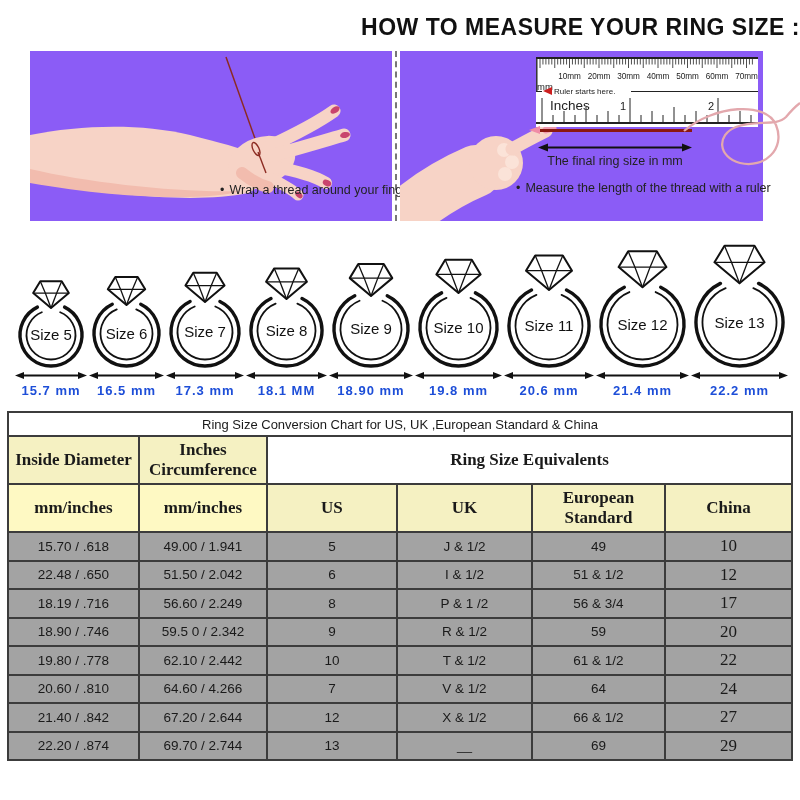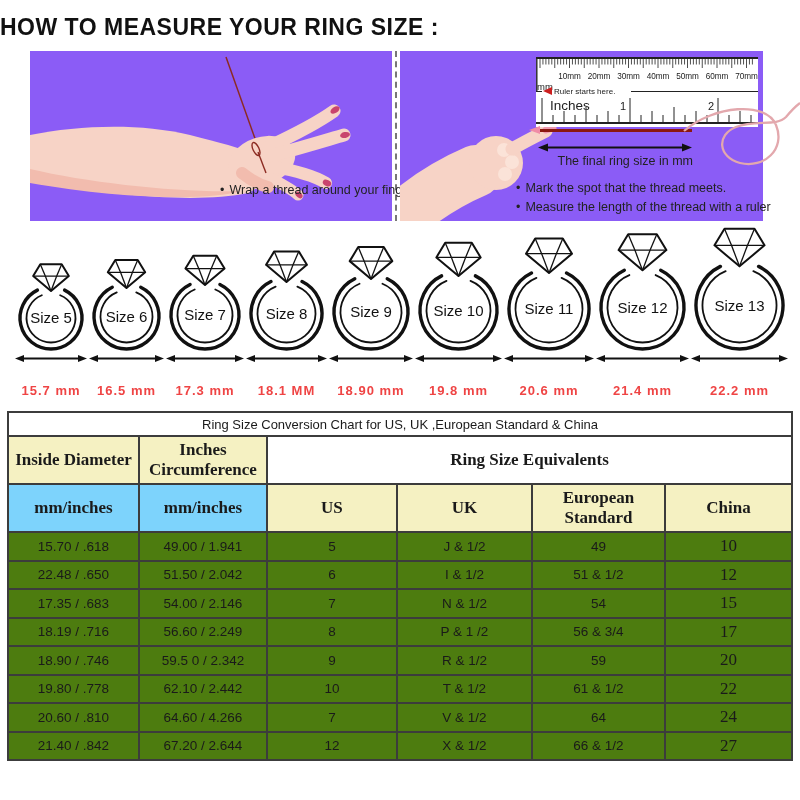--- a/index.html
+++ b/index.html
@@ -1,60 +1,60 @@
 <!DOCTYPE html>
 <html><head>
 <meta charset="utf-8">
 <style>
   html,body{margin:0;padding:0}
   body{width:800px;height:800px;background:#ffffff;color:#1a1a1a;
        font-family:"Liberation Sans",sans-serif;overflow:hidden;position:relative}
 
-  .page-title{margin:14px 0 10px;text-align:left;font-size:23px;font-weight:700;
+  .page-title{margin:14px 0 10px;text-align:right;font-size:23px;font-weight:700;
               letter-spacing:.5px;color:#111;font-family:"Liberation Sans",sans-serif}
 
   
   .panels{display:flex;margin-left:30px;height:170px;position:relative}
   .panel{background:#8b5cf6;position:relative;height:170px}
   .panel-left{width:362px}
   .panel-right{width:363px}
   .divider{border-left:2px dashed #777;height:170px;margin:0 3px}
   .illus{position:absolute;left:0;top:0}
   .bullet-line{font-size:12.5px;color:#222;white-space:nowrap}
   .left-bullet{position:absolute;left:190px;top:132px}
   .right-bullets{position:absolute;left:116px;top:128px;line-height:19px}
   .dot{margin-right:5px}
   .ruler-svg{position:absolute;left:136px;top:6px}
   .thread-dark{position:absolute;left:139px;top:78px;width:153px;height:3px;background:#8B1810}
   .thread-tip{position:absolute;left:129px;top:75px;width:0;height:0;
               border-top:4.5px solid transparent;border-bottom:4.5px solid transparent;
               border-right:11px solid #F08CA6}
   .loop-svg{position:absolute;left:280px;top:48px}
   .size-arrow-svg{position:absolute;left:137px;top:90px}
-  .size-arrow-label{position:absolute;left:137px;top:103px;width:156px;text-align:right;
+  .size-arrow-label{position:absolute;left:137px;top:103px;width:156px;text-align:center;
                     font-size:12.5px;color:#222;white-space:nowrap}
 
   
   .rings{display:flex;align-items:flex-end;
          padding:0 14px;margin-top:12px;height:165px}
   .ring{display:flex;flex-direction:column;align-items:center;justify-content:flex-end}
-  .ring-mm{font-size:13px;font-weight:700;letter-spacing:1px;color:#ef4444;margin-top:18px;white-space:nowrap}
+  .ring-mm{font-size:13px;font-weight:700;letter-spacing:1px;color:#1d4ed8;margin-top:1px;white-space:nowrap}
 
   
   table.conv{border-collapse:collapse;table-layout:fixed;width:784px;margin:13px auto 8px;
              border:2px solid #4d7c0f}
   table.conv td,table.conv th{border:2px solid #3c3c3c;text-align:center;vertical-align:middle;
              padding:0 2px;overflow:hidden}
   .t-title td{height:22px;font-size:13px;font-weight:400;background:#fff}
   .serif{font-family:"Liberation Serif","DejaVu Serif",serif;font-weight:400}
   .group-row th{height:46px;font-size:17px}
   .sub-row th{height:46px;font-size:17px}
   .yellow{background:#F5F1C2}
-  .cream{background:#7dd3fc}
-  tbody.data td{height:26.5px;font-size:13.5px;background:#4d7c0f}
+  .cream{background:#fef9c3}
+  tbody.data td{height:26.5px;font-size:13.5px;background:#a3a3a3}
   tbody.data td.china-cell{font-family:"Liberation Serif","DejaVu Serif",serif;font-size:17px}
 </style>
 </head>
 <body>
 
 <h1 class="page-title">HOW TO MEASURE YOUR RING SIZE :</h1>
 
 <div class="panels">
 
   <section class="panel panel-left">
@@ -221,21 +221,20 @@
     </svg>
 
     <svg class="size-arrow-svg" width="156" height="13" viewBox="0 0 156 13">
       <line x1="9" y1="6.5" x2="147" y2="6.5" stroke="#111" stroke-width="2"></line>
       <polygon points="1,6.5 11,2.5 11,10.5" fill="#111"></polygon>
       <polygon points="155,6.5 145,2.5 145,10.5" fill="#111"></polygon>
     </svg>
     <div class="size-arrow-label">The final ring size in mm</div>
 
     <div class="right-bullets">
-      <div class="bullet-line"><span class="dot">•</span><span>Mark the spot that the thread meets.</span></div>
       <div class="bullet-line"><span class="dot">•</span><span>Measure the length of the thread with a ruler</span></div>
     </div>
   </section>
 </div>
 
 <div class="rings" id="rings">
     <div class="ring">
       <svg width="74" height="93" viewBox="0 0 74 93">
         <path d="M23.410494449538596,31.137384564725824 A31,31 0 0 0 37,90 A31,31 0 0 0 50.5895055504614,31.13738456472582" stroke="#111" stroke-width="3.4" fill="none" stroke-linecap="round"></path>
         <path d="M27.822138461310153,36.283995563113706 A24.5,24.5 0 0 0 37,83.5 A24.5,24.5 0 0 0 46.17786153868984,36.283995563113706" stroke="#111" stroke-width="1.8" fill="none" stroke-linecap="round"></path>
@@ -482,28 +481,20 @@
       </tr>
       <tr>
         <td class="">22.48 / .650</td>
         <td class="">51.50 / 2.042</td>
         <td class="">6</td>
         <td class="">I &amp; 1/2</td>
         <td class="">51 &amp; 1/2</td>
         <td class="china-cell">12</td>
       </tr>
       <tr>
-        <td class="">17.35 / .683</td>
-        <td class="">54.00 / 2.146</td>
-        <td class="">7</td>
-        <td class="">N &amp; 1/2</td>
-        <td class="">54</td>
-        <td class="china-cell">15</td>
-      </tr>
-      <tr>
         <td class="">18.19 / .716</td>
         <td class="">56.60 / 2.249</td>
         <td class="">8</td>
         <td class="">P &amp; 1 /2</td>
         <td class="">56 &amp; 3/4</td>
         <td class="china-cell">17</td>
       </tr>
       <tr>
         <td class="">18.90 / .746</td>
         <td class="">59.5 0 / 2.342</td>
@@ -529,14 +520,22 @@
         <td class="china-cell">24</td>
       </tr>
       <tr>
         <td class="">21.40 / .842</td>
         <td class="">67.20 / 2.644</td>
         <td class="">12</td>
         <td class="">X &amp; 1/2</td>
         <td class="">66 &amp; 1/2</td>
         <td class="china-cell">27</td>
       </tr>
+      <tr>
+        <td class="">22.20 / .874</td>
+        <td class="">69.70 / 2.744</td>
+        <td class="">13</td>
+        <td class="">__</td>
+        <td class="">69</td>
+        <td class="china-cell">29</td>
+      </tr>
     </tbody>
 </table>
 
 </body></html>

